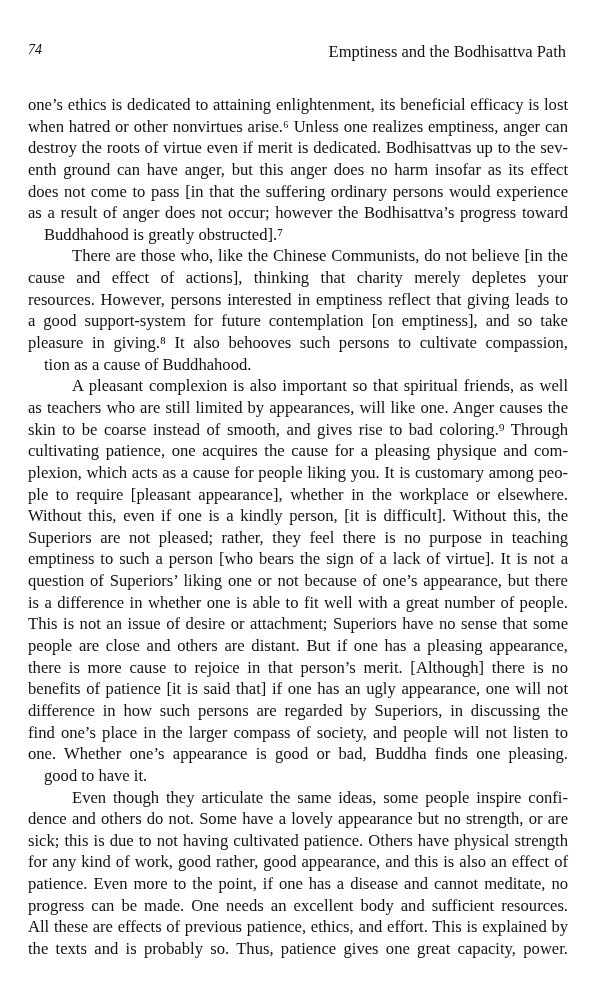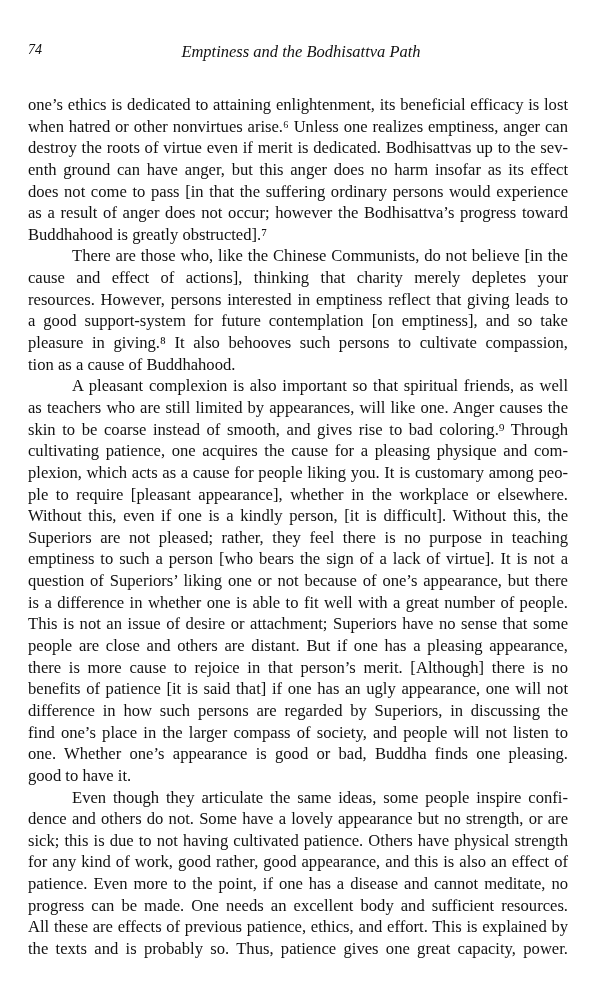--- a/index.html
+++ b/index.html
@@ -1,25 +1,25 @@
 <!DOCTYPE html>
 <html><head>
 <meta charset="utf-8">
 <style>
   html, body { margin: 0; padding: 0; background: #ffffff; }
   body { width: 600px; height: 985px; overflow: hidden; position: relative;
          font-family: "Liberation Serif", serif; color: #111; }
   .header { position: absolute; top: 42px; left: 28px; width: 538px; height: 24px; }
   .page-num { position: absolute; left: 0; top: 0; font-size: 14px; font-style: italic; }
-  .running-title { position: absolute; left: 0; right: 0; top: 0; text-align: center;
-                   font-style: italic; font-size: 16.5px; padding-left: 8px; }
+  .running-title { position: absolute; left: 0; right: 0; top: 0; text-align: right;
+                   font-size: 16.5px; padding-left: 8px; }
   .body-text { position: absolute; top: 94px; left: 28px; width: 540px; }
   .line { display: block; height: 21.65px; line-height: 21.65px; font-size: 16.6px;
           white-space: nowrap; text-align: justify; text-align-last: justify; }
-  .line.last { text-align-last: left; }
+  .line.last { text-align-last: left; margin-left: 16px; }
   .line.indent { padding-left: 44px; }
 </style>
 </head>
 <body>
 
 <div class="header">
   <span class="page-num">74</span>
   <span class="running-title">Emptiness and the Bodhisattva Path</span>
 </div>
 

